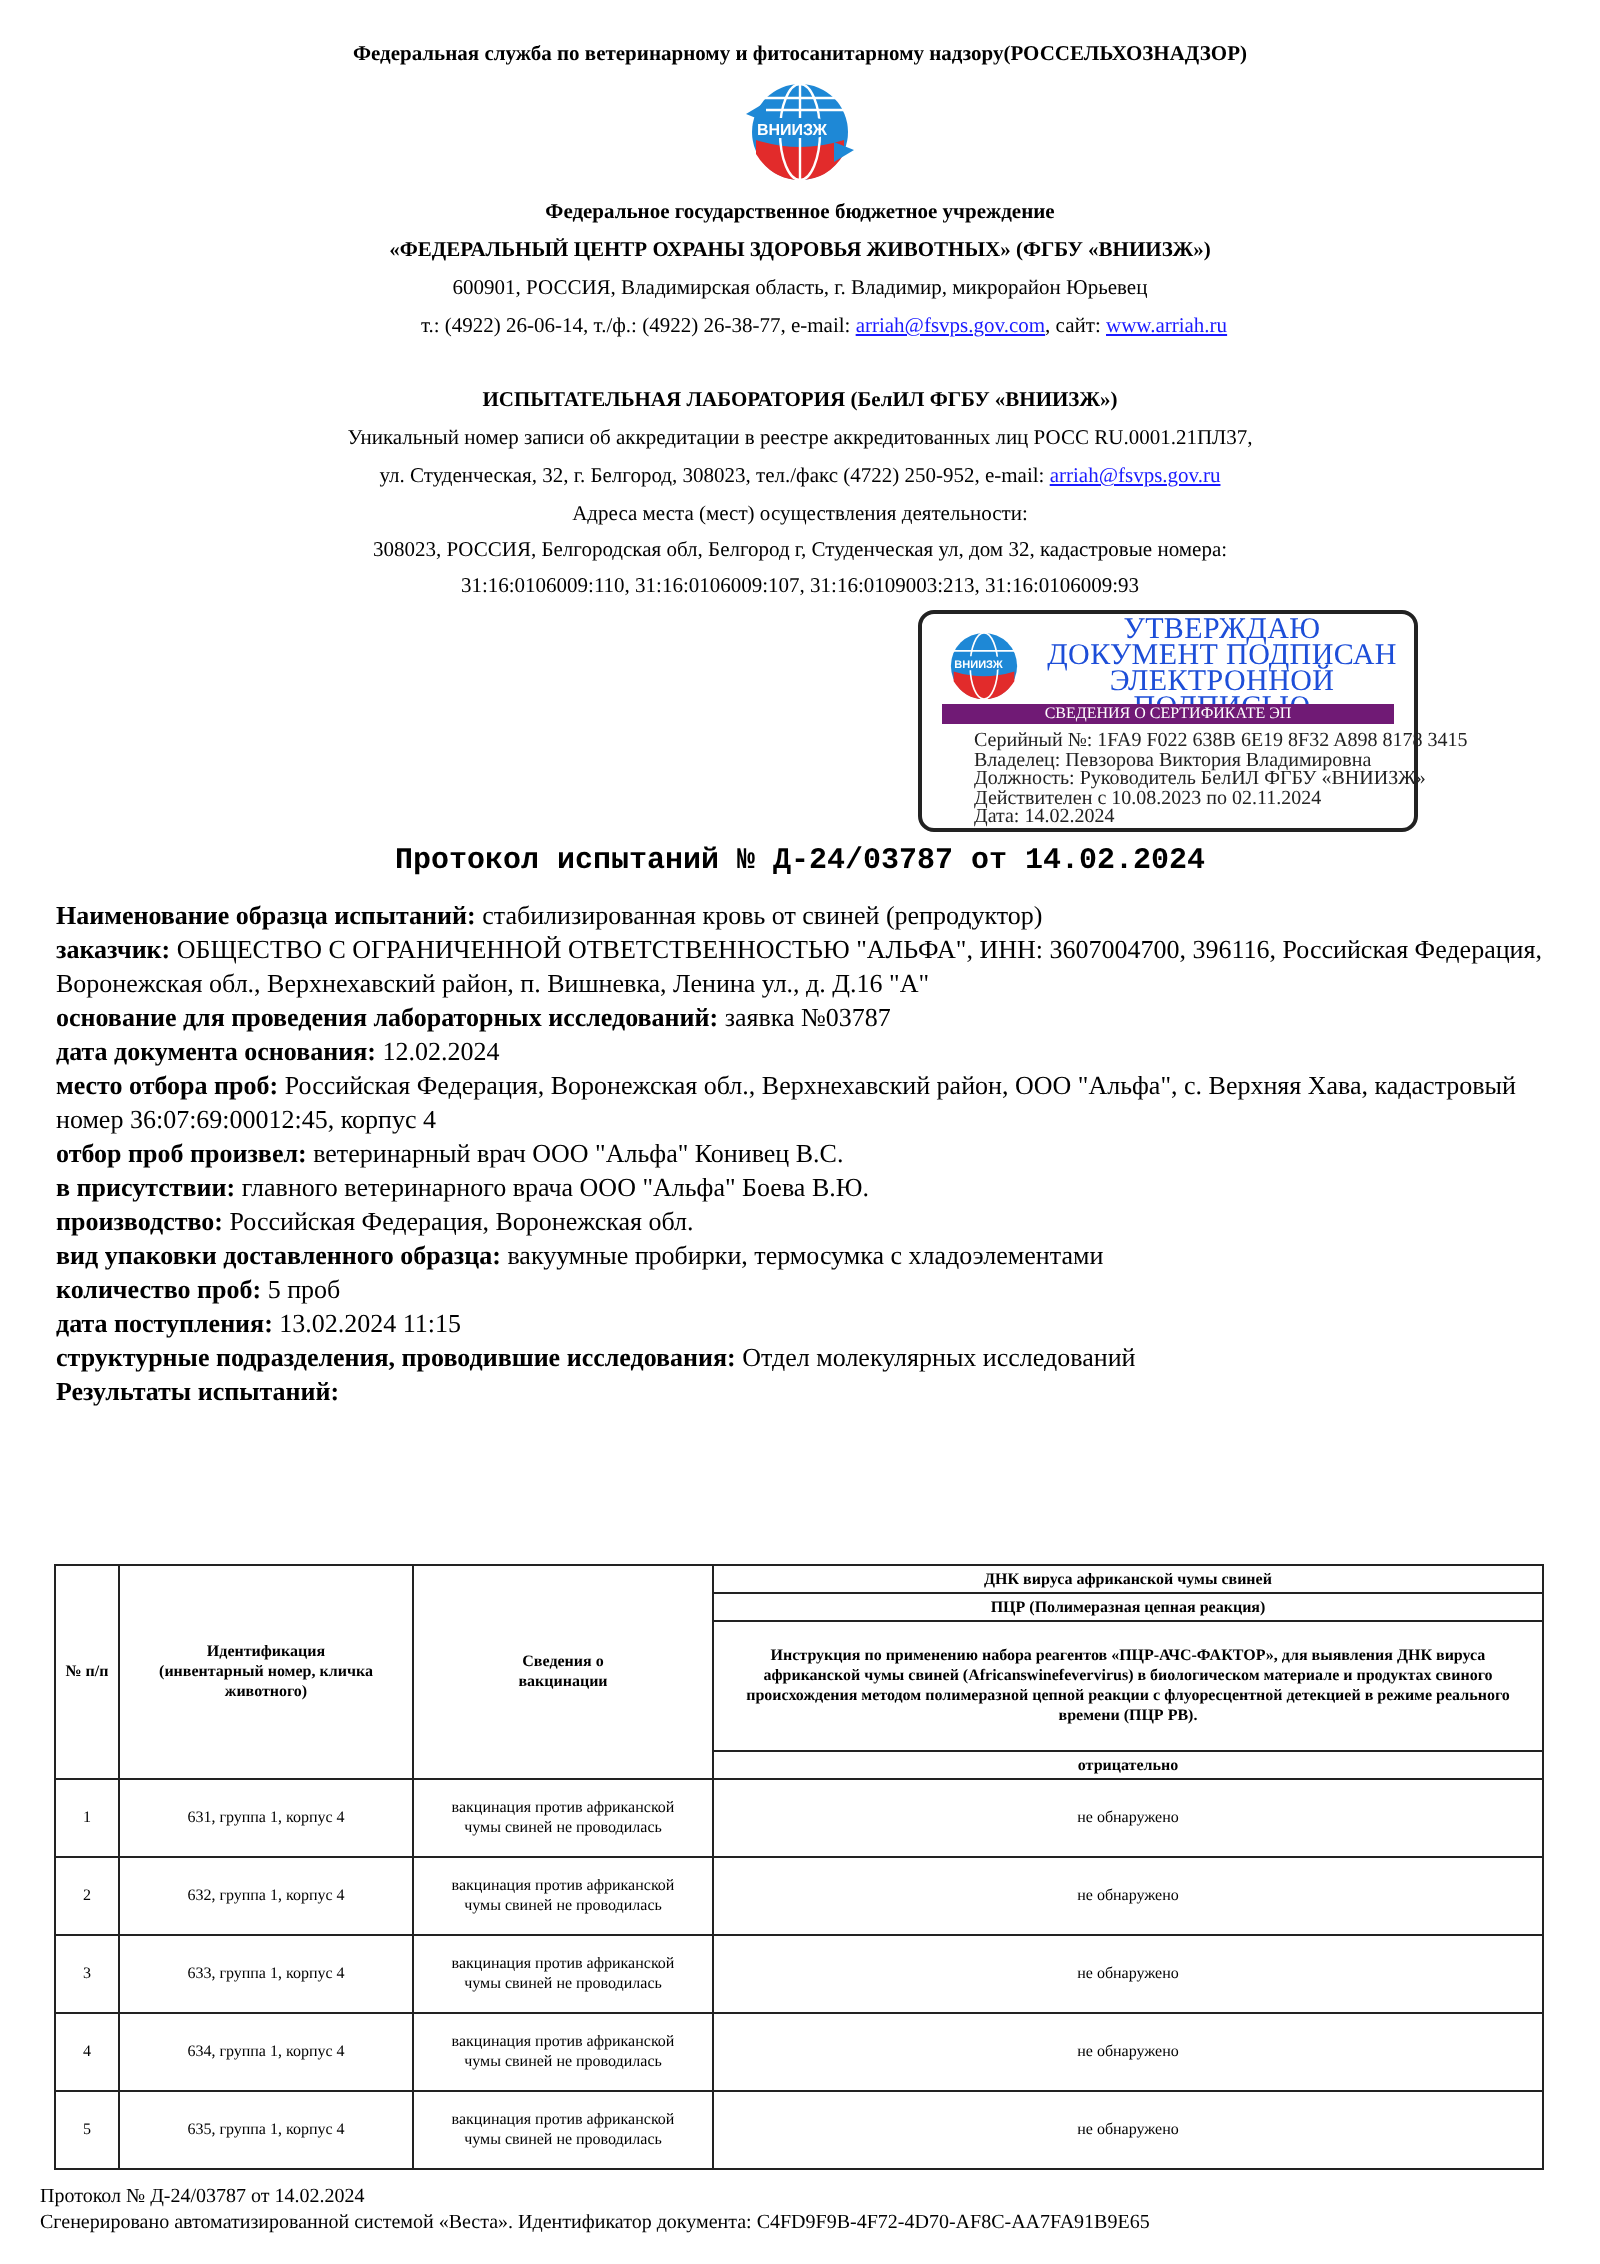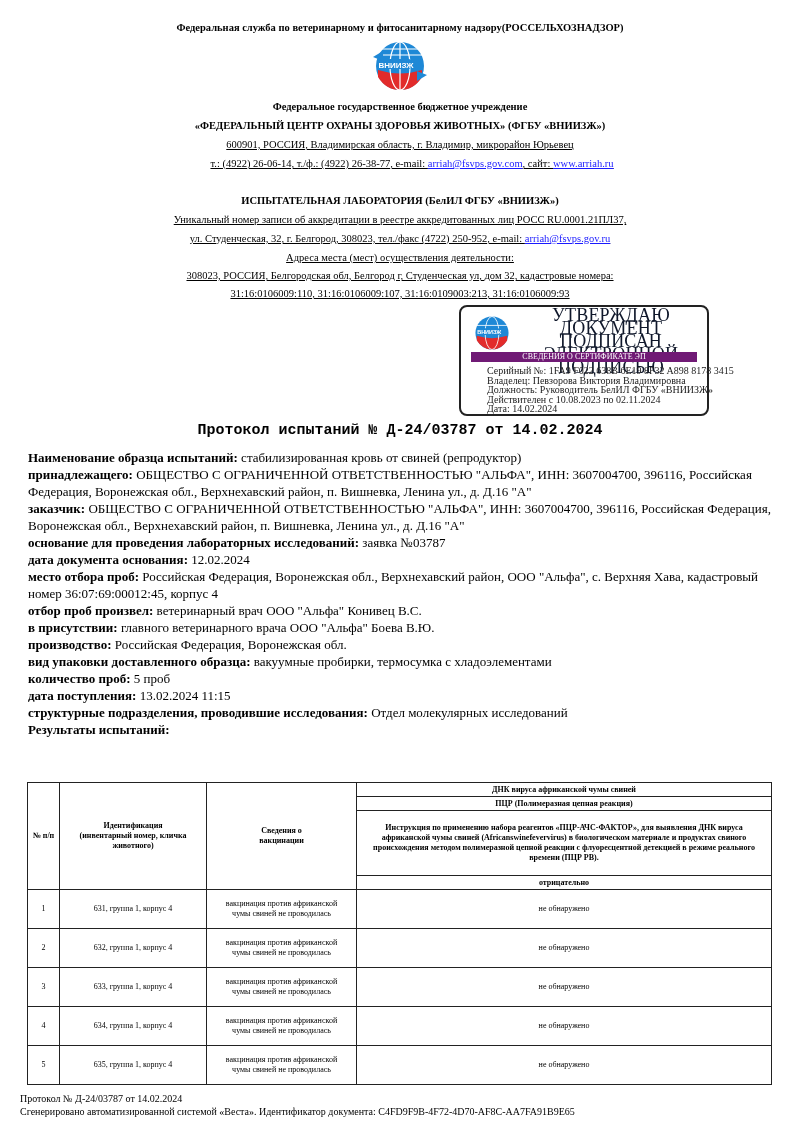--- a/index.html
+++ b/index.html
@@ -1,29 +1,29 @@
 <!DOCTYPE html>
 <html><head>
 <meta charset="utf-8">
 <style>
   html, body { margin: 0; padding: 0; background: #ffffff; }
   body { width: 800px; height: 1132px; position: relative; overflow: hidden; color: #000; font-family: "Liberation Serif", serif; }
   .abs { position: absolute; }
   .center { left: 0; width: 800px; text-align: center; }
   .hdr-bold { font-weight: bold; font-size: 10.5px; }
-  .hdr { font-size: 10.5px; text-decoration: underline; }
+  .hdr { font-size: 10.5px; }
   a.lnk { color: #1a1aff; text-decoration: underline; }
 
   
   .logo { left: 369px; top: 37px; width: 62px; height: 58px; }
 
   
   .stamp { left: 459px; top: 305px; width: 250px; height: 111px; border: 2px solid #222; border-radius: 8px; box-sizing: border-box; background: #fff; }
   .stamp-logo { position: absolute; left: 8px; top: 6px; width: 46px; height: 40px; }
-  .stamp-title { position: absolute; left: 60px; right: 6px; top: 2px; text-align: center; font-size: 18px; line-height: 13px; letter-spacing: 0.2px; color: #0f172a; }
+  .stamp-title { position: absolute; left: 60px; right: 6px; top: 2px; text-align: center; font-size: 15px; line-height: 13px; letter-spacing: 0.2px; color: #1d4ed8; }
   .stamp-bar { position: absolute; left: 10px; right: 10px; top: 45px; height: 10px; background: #701a75; color: #fff; font-size: 8px; line-height: 10px; text-align: center; }
   .stamp-lines { position: absolute; left: 12px; top: 59px; font-size: 10px; line-height: 9.5px; color: #222; white-space: nowrap; margin-left: 14px; }
 
   
   .doc-title { top: 422px; font-weight: bold; font-size: 15px; font-family: Liberation Mono, monospace; text-align: center; }
 
   
   .fields { left: 28px; top: 449px; width: 750px; font-size: 13px; line-height: 17px; }
   .fields .lbl { font-weight: bold; }
   .fields div { white-space: nowrap; }
@@ -101,21 +101,20 @@
     <div>Должность: Руководитель БелИЛ ФГБУ «ВНИИЗЖ»</div>
     <div>Действителен с 10.08.2023 по 02.11.2024</div>
     <div>Дата: 14.02.2024</div>
   </div>
 </div>
 
 <div class="abs center doc-title">Протокол испытаний № Д-24/03787 от 14.02.2024</div>
 
 <div class="abs fields">
   <div><span class="lbl">Наименование образца испытаний:</span><span> стабилизированная кровь от свиней (репродуктор)</span></div>
-  <div class="wrap"><span class="lbl">принадлежащего:</span><span> ОБЩЕСТВО С ОГРАНИЧЕННОЙ ОТВЕТСТВЕННОСТЬЮ "АЛЬФА", ИНН: 3607004700, 396116, Российская Федерация, Воронежская обл., Верхнехавский район, п. Вишневка, Ленина ул., д. Д.16 "А"</span></div>
   <div class="wrap"><span class="lbl">заказчик:</span><span> ОБЩЕСТВО С ОГРАНИЧЕННОЙ ОТВЕТСТВЕННОСТЬЮ "АЛЬФА", ИНН: 3607004700, 396116, Российская Федерация, Воронежская обл., Верхнехавский район, п. Вишневка, Ленина ул., д. Д.16 "А"</span></div>
   <div><span class="lbl">основание для проведения лабораторных исследований:</span><span> заявка №03787</span></div>
   <div><span class="lbl">дата документа основания:</span><span> 12.02.2024</span></div>
   <div class="wrap"><span class="lbl">место отбора проб:</span><span> Российская Федерация, Воронежская обл., Верхнехавский район, ООО "Альфа", с. Верхняя Хава, кадастровый номер 36:07:69:00012:45, корпус 4</span></div>
   <div><span class="lbl">отбор проб произвел:</span><span> ветеринарный врач ООО "Альфа" Конивец В.С.</span></div>
   <div><span class="lbl">в присутствии:</span><span> главного ветеринарного врача ООО "Альфа" Боева В.Ю.</span></div>
   <div><span class="lbl">производство:</span><span> Российская Федерация, Воронежская обл.</span></div>
   <div><span class="lbl">вид упаковки доставленного образца:</span><span> вакуумные пробирки, термосумка с хладоэлементами</span></div>
   <div><span class="lbl">количество проб:</span><span> 5 проб</span></div>
   <div><span class="lbl">дата поступления:</span><span> 13.02.2024 11:15</span></div>

